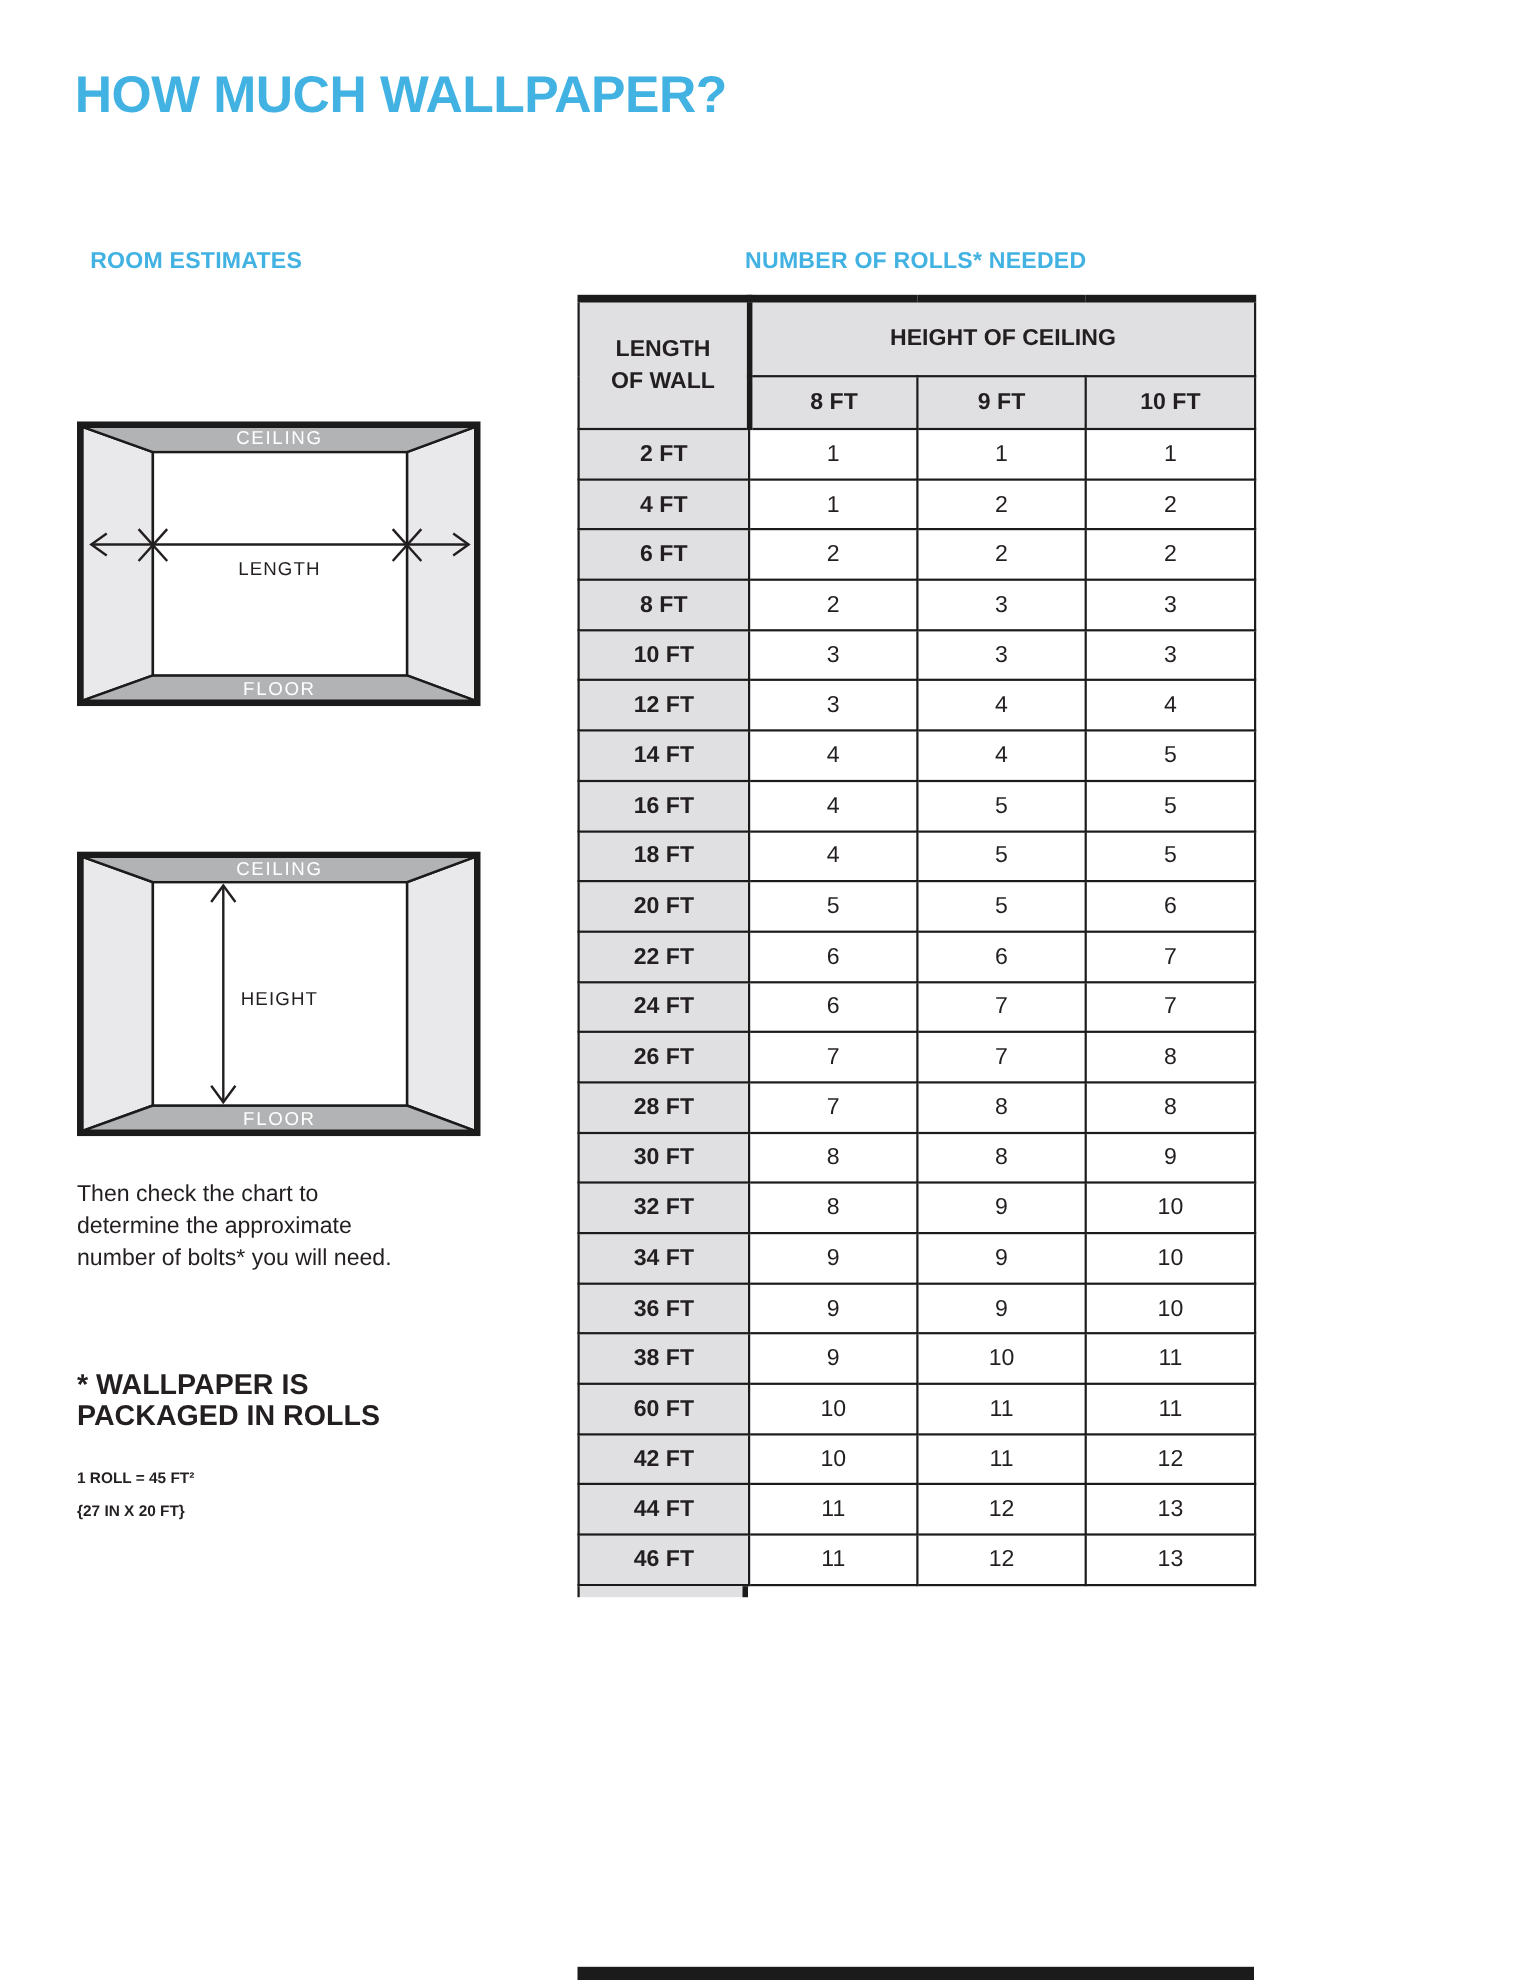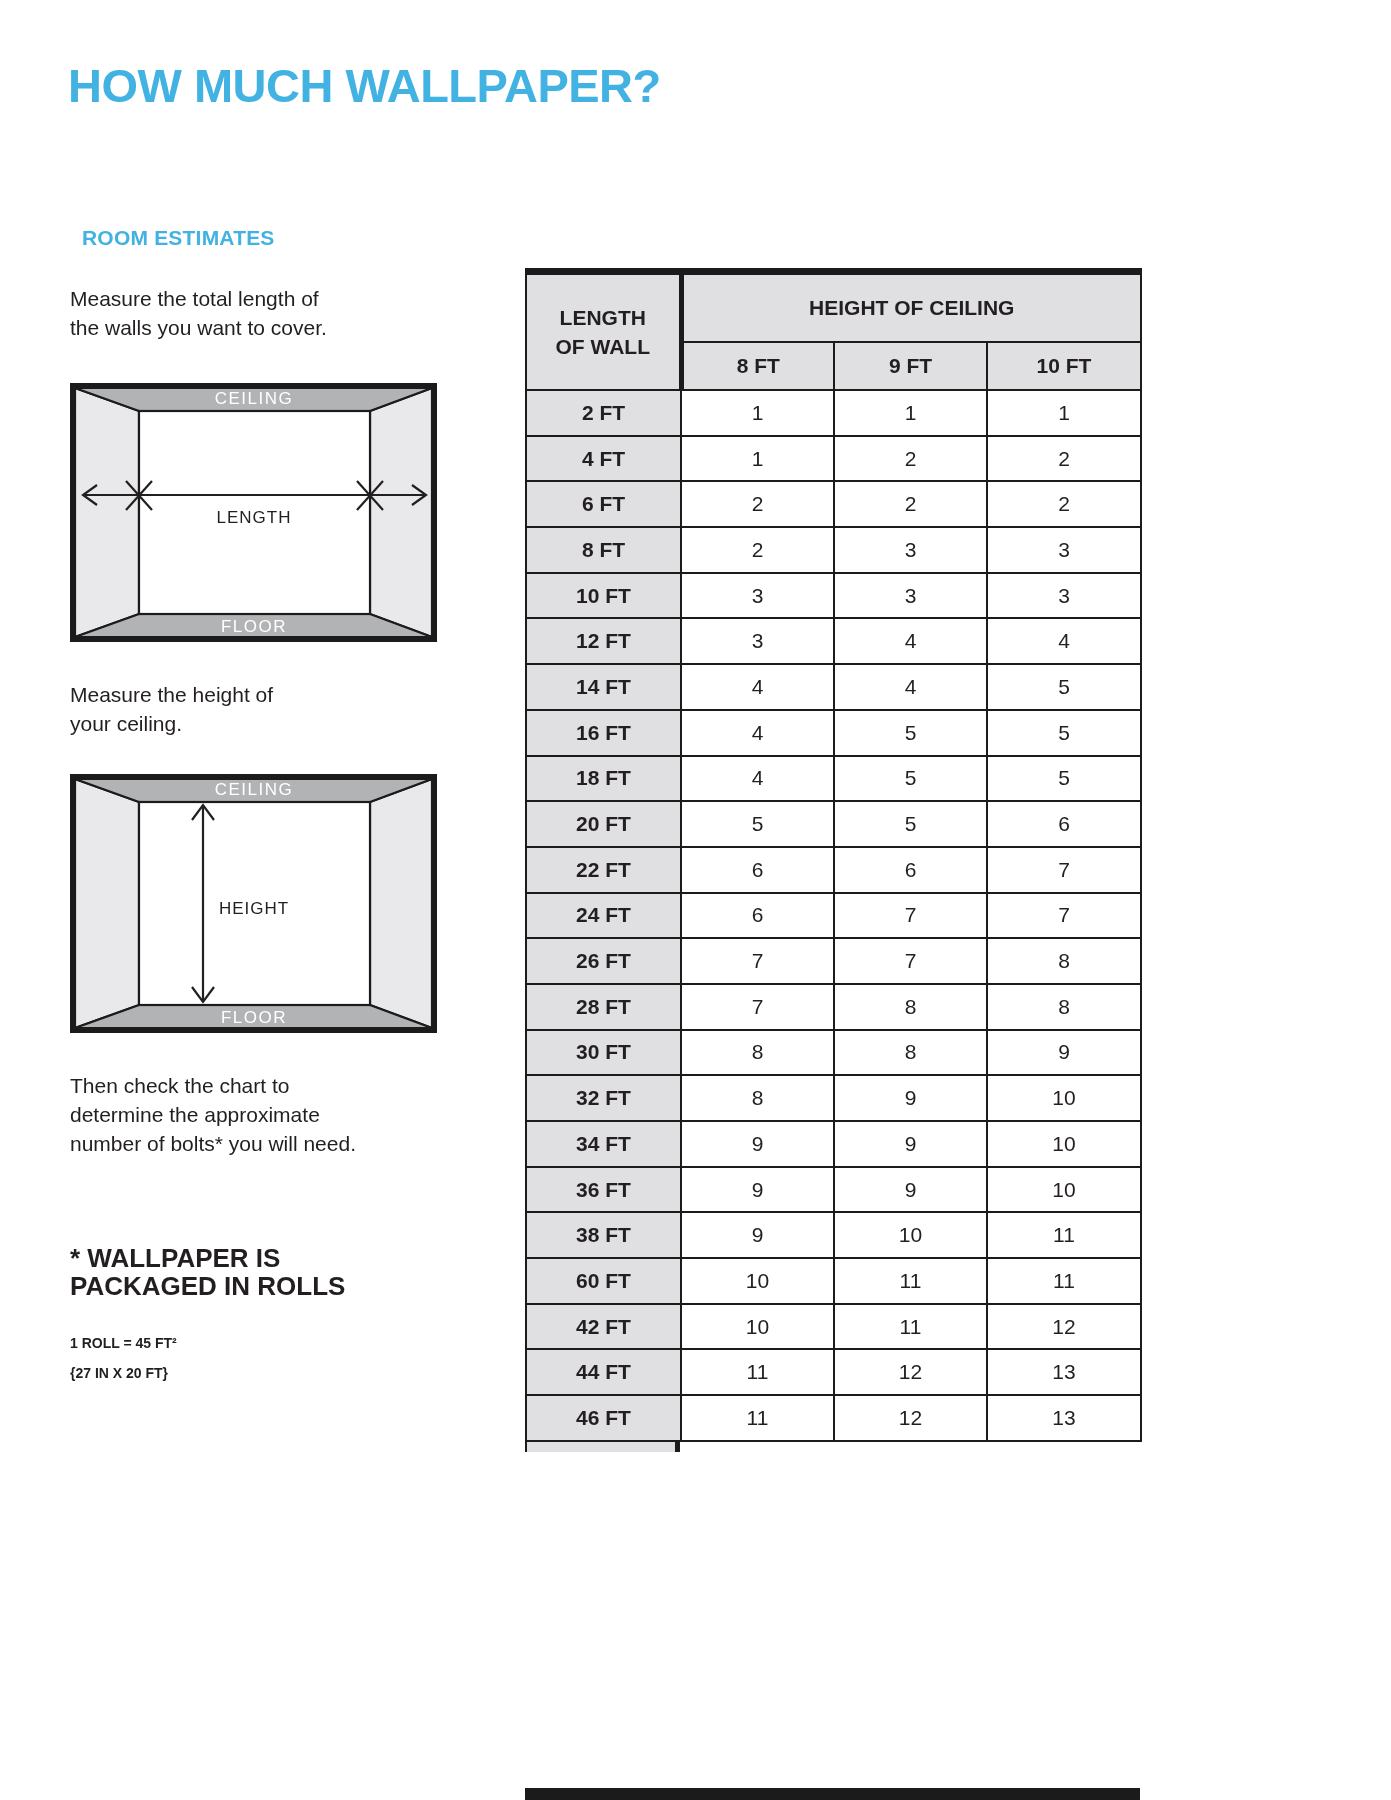--- a/index.html
+++ b/index.html
@@ -82,24 +82,20 @@
 </style>
 </head>
 <body>
 
 <div class="page">
 
   <h1 class="title">HOW MUCH WALLPAPER?</h1>
 
   <h2 class="sec-heading room-heading">ROOM ESTIMATES</h2>
 
-  <p class="step step1">
-    <span>Measure the total length of</span>
-    <span>the walls you want to cover.</span>
-  </p>
 
   <div class="diagram diagram1">
     <svg width="367" height="259" viewBox="0 0 367 259">
       <polygon class="room-side" points="5,5 69,28 69,231 5,254"></polygon>
       <polygon class="room-side" points="362,5 300,28 300,231 362,254"></polygon>
       <polygon class="room-ceiling" points="5,5 362,5 300,28 69,28"></polygon>
       <polygon class="room-floor" points="5,254 69,231 300,231 362,254"></polygon>
       <rect class="room-back" x="69" y="28" width="231" height="203"></rect>
       <rect class="room-border" x="2.5" y="2.5" width="362" height="254"></rect>
       <g>
@@ -110,24 +106,20 @@
         <line class="measure-stroke" x1="56" y1="127" x2="82" y2="98"></line>
         <line class="measure-stroke" x1="287" y1="98" x2="313" y2="127"></line>
         <line class="measure-stroke" x1="287" y1="127" x2="313" y2="98"></line>
       </g>
       <text class="room-label" x="184" y="21" text-anchor="middle">CEILING</text>
       <text class="room-label" x="184" y="249" text-anchor="middle">FLOOR</text>
       <text class="measure-label" x="184" y="140" text-anchor="middle">LENGTH</text>
     </svg>
   </div>
 
-  <p class="step step2">
-    <span>Measure the height of</span>
-    <span>your ceiling.</span>
-  </p>
 
   <div class="diagram diagram2">
     <svg width="367" height="259" viewBox="0 0 367 259">
       <polygon class="room-side" points="5,5 69,28 69,231 5,254"></polygon>
       <polygon class="room-side" points="362,5 300,28 300,231 362,254"></polygon>
       <polygon class="room-ceiling" points="5,5 362,5 300,28 69,28"></polygon>
       <polygon class="room-floor" points="5,254 69,231 300,231 362,254"></polygon>
       <rect class="room-back" x="69" y="28" width="231" height="203"></rect>
       <rect class="room-border" x="2.5" y="2.5" width="362" height="254"></rect>
       <g>
@@ -150,20 +142,21 @@
   <p class="footnote">
     <span class="fn1">* WALLPAPER IS</span>
     <span class="fn2">PACKAGED IN ROLLS</span>
   </p>
 
   <p class="rollspec">
     <span>1 ROLL = 45 FT²</span>
     <span>{27 IN X 20 FT}</span>
   </p>
 
+  <h2 class="sec-heading table-heading">NUMBER OF ROLLS* NEEDED</h2>
 
   <div class="table-wrap">
     <table class="rolls">
       <colgroup>
         <col style="width:155px">
           <col style="width:153px">
           <col style="width:153px">
           <col style="width:154px">
       </colgroup>
       <thead>

